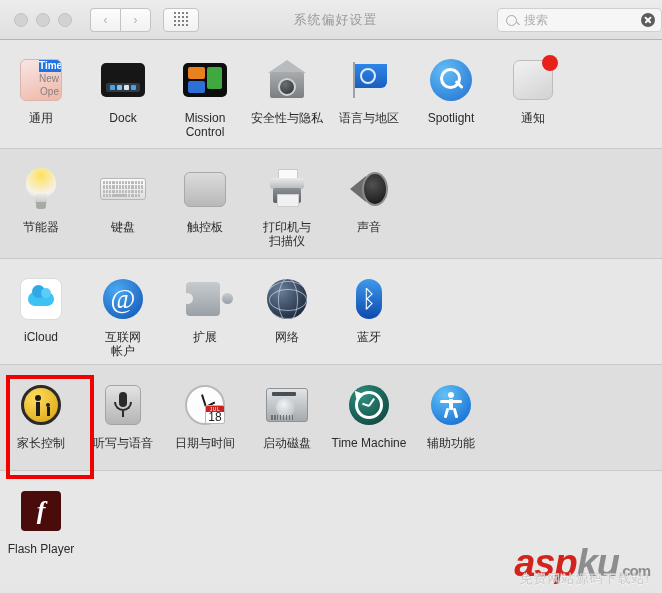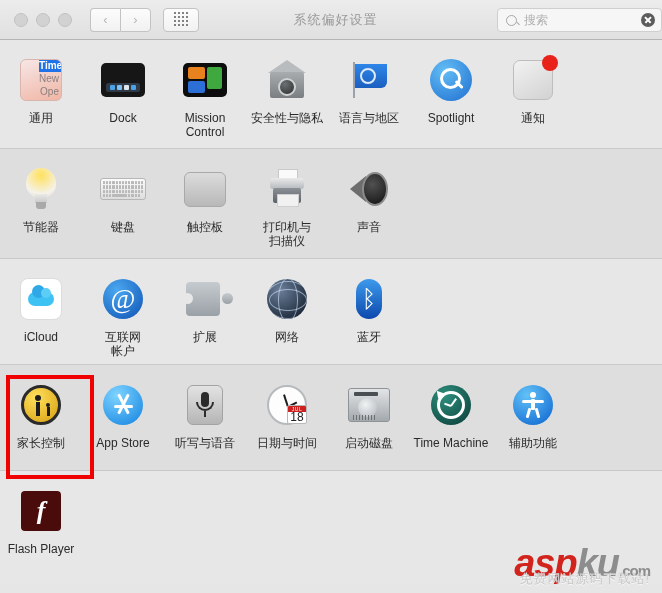--- a/index.html
+++ b/index.html
@@ -639,30 +639,20 @@
           <div class="ic-parent">
             <div class="ad"></div>
               <div class="ab"></div>
               <div class="ch"></div>
               <div class="cb"></div>
           </div>
         </div>
         <div class="lbl">家长控制</div>
       </div>
 
-      <div class="cell">
-        <div class="iconbox">
-          <div class="ic-as">
-            <div class="a1"></div>
-              <div class="a2"></div>
-              <div class="bar"></div>
-          </div>
-        </div>
-        <div class="lbl">App Store</div>
-      </div>
 
       <div class="cell">
         <div class="iconbox">
           <div class="ic-mic">
             <div class="cap"></div>
               <div class="arc"></div>
               <div class="stem"></div>
           </div>
         </div>
         <div class="lbl">听写与语音</div>

